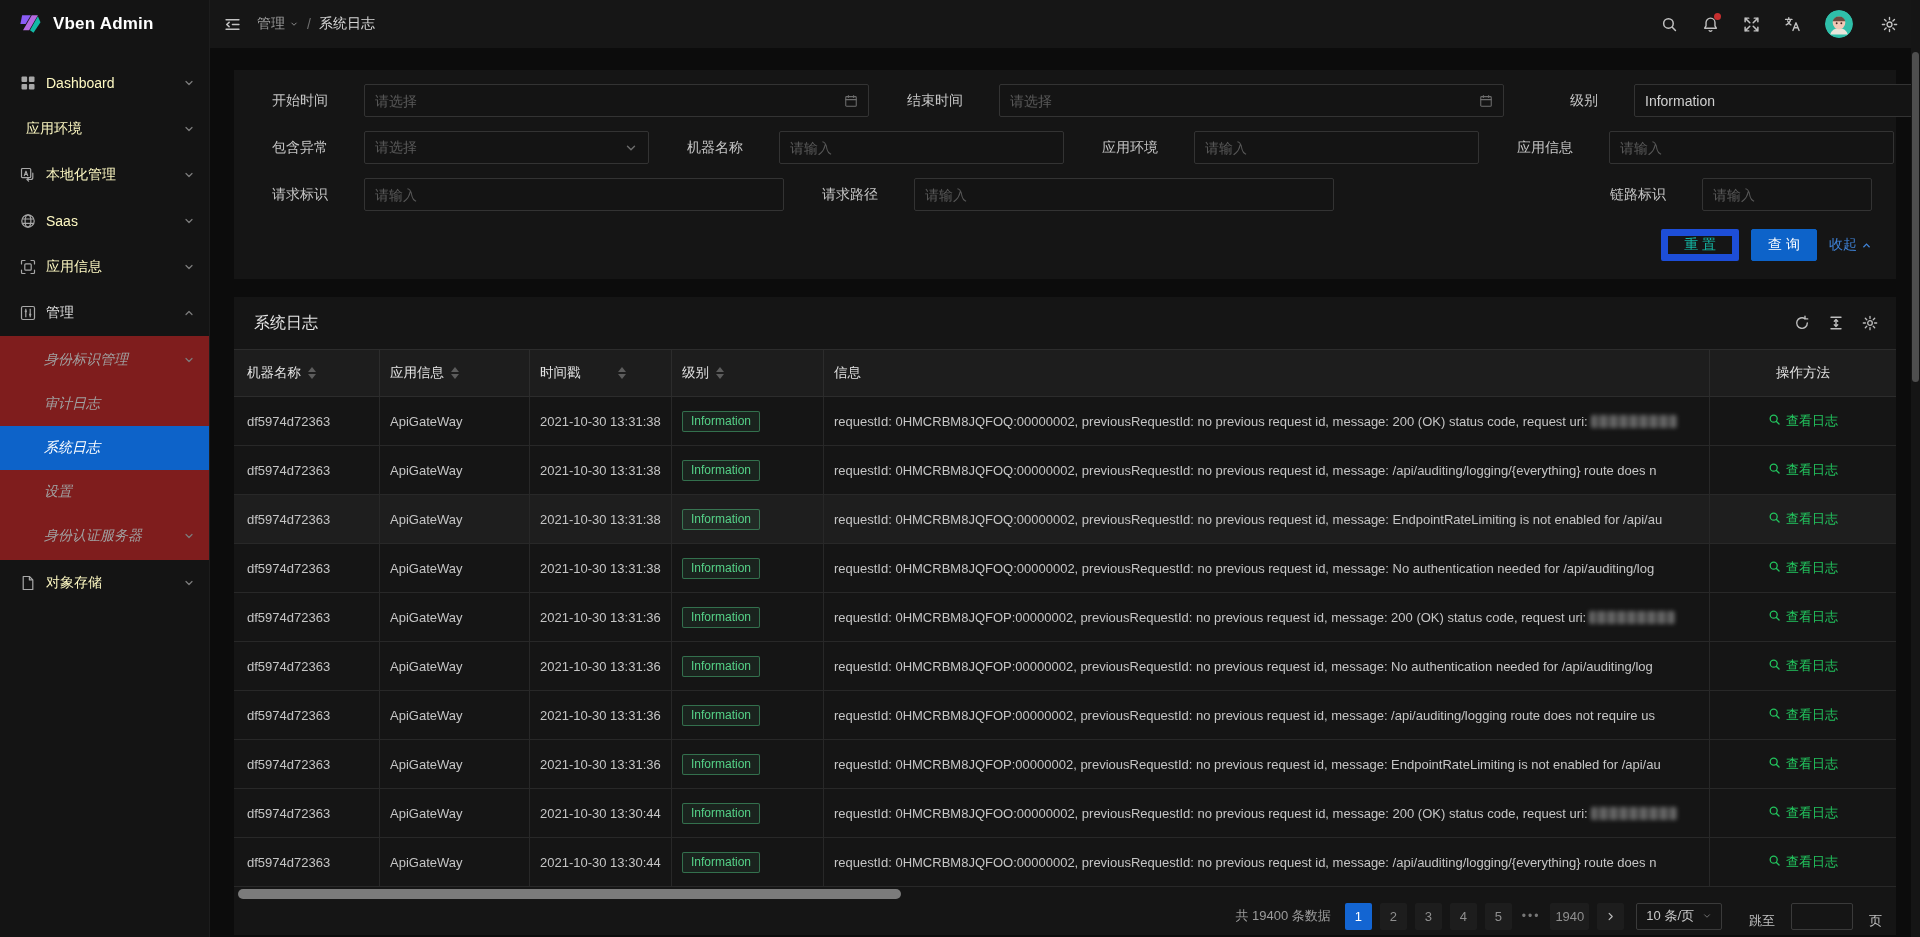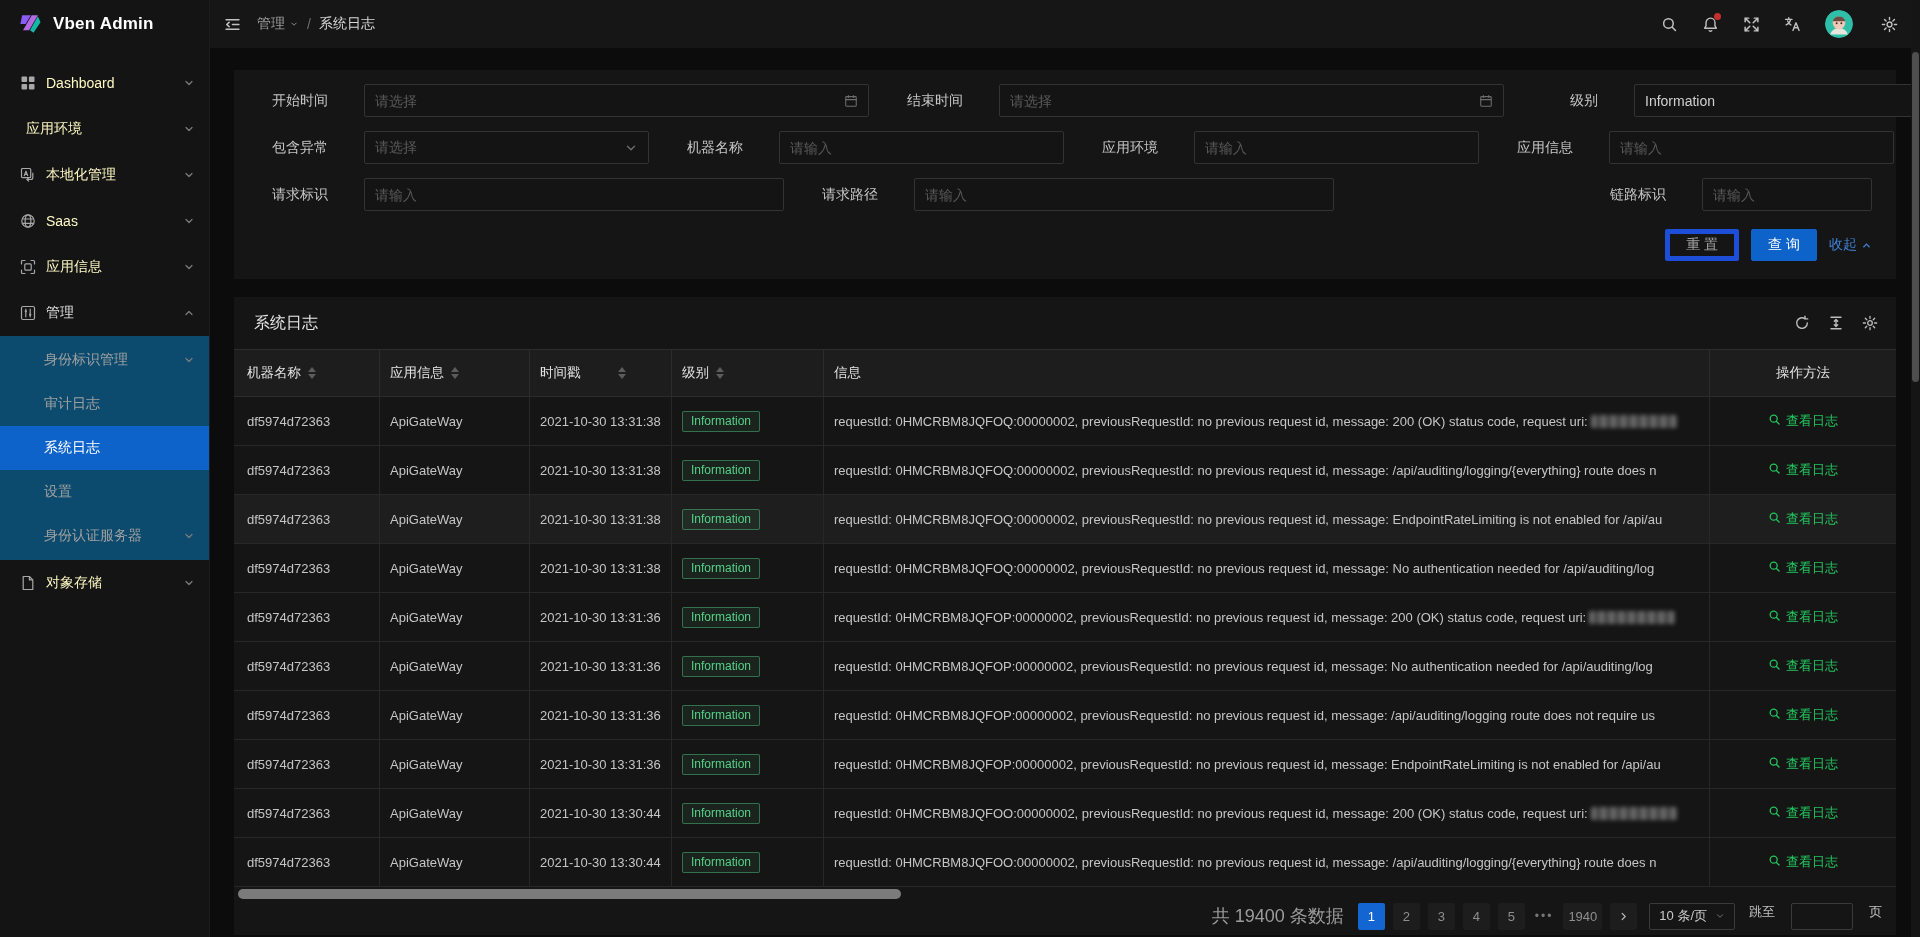--- a/index.html
+++ b/index.html
@@ -15,21 +15,21 @@
   .logo-title { color:#fff; font-weight:bold; font-size:17px; letter-spacing:.2px; }
   .menu { margin-top:12px; }
   .menu-row { height:46px; display:flex; align-items:center; padding:0 14px 0 20px; color:#fef9c3; cursor:pointer; }
   .menu-row.no-icon { padding-left:26px; }
   .menu-row.open { color:#dedede; }
   .m-icon { width:16px; height:16px; display:inline-flex; margin-right:10px; color:#a8a8a8; }
   .m-icon svg { width:16px; height:16px; }
   .m-label { flex:1; font-size:14px; }
   .m-chevron { width:12px; height:12px; display:inline-flex; color:#7d7d7d; }
   .m-chevron svg { width:12px; height:12px; }
-  .submenu { background:#0c4a6e; padding:2px 0; }
+  .submenu { background:#7f1d1d; padding:2px 0;font-style:italic; }
   .submenu-row { height:44px; display:flex; align-items:center; padding:0 14px 0 44px; color:#a0a0a0; cursor:pointer; }
   .submenu-row .m-label { font-size:14px; }
   .submenu-row.active { background:#0d63c9; color:#fff; }
 
   
   .main { flex:1; display:flex; flex-direction:column; min-width:0; }
   .topbar { height:48px; background:#161616; display:flex; align-items:center; padding:0 22px 0 14px; flex:0 0 48px; }
   .tb-icon { width:17px; height:17px; display:inline-flex; color:#c2c2c2; cursor:pointer; }
   .tb-icon svg { width:100%; height:100%; }
   .fold { margin-right:16px; }
@@ -62,21 +62,21 @@
   .f-text.placeholder { color:#595959; }
   .suffix-icon { width:14px; height:14px; display:inline-flex; color:#6d6d6d; margin-left:8px; }
   .suffix-icon svg { width:14px; height:14px; }
   .c-date { width:505px; }
   .c-sel  { width:300px; }
   .c-md   { width:285px; }
   .c-lg   { width:420px; }
   .c-sm   { width:170px; }
   .filter-actions { display:flex; align-items:center; justify-content:flex-end; gap:12px; margin-top:18px; }
   .btn { height:32px; padding:0 16px; border-radius:2px; font-size:14px; cursor:pointer; font-family:inherit; }
-  .btn-ghost { background:transparent; border:5px solid #1d4ed8; color:#a3a3a3; }
+  .btn-ghost { background:transparent; border:7px solid #1d4ed8; color:#14b8a6; }
   .btn-primary { background:#0d63c9; border:1px solid #0d63c9; color:#fff; }
   .collapse-link { color:#3f82d6; display:flex; align-items:center; gap:4px; cursor:pointer; font-size:14px; }
   .collapse-link svg { width:11px; height:11px; }
 
   
   .table-card { margin-top:18px; padding:0; display:flex; flex-direction:column; }
   .table-titlebar { height:52px; display:flex; align-items:center; padding:0 18px 0 20px; }
   .table-title { font-size:16px; color:#e5e5e5; }
   .table-tools { margin-left:auto; display:flex; align-items:center; gap:18px; }
   .tool-icon { width:16px; height:16px; display:inline-flex; color:#bdbdbd; cursor:pointer; }
@@ -110,31 +110,31 @@
             border-radius:2px; background:repeating-linear-gradient(90deg,#7a7a7a 0 5px,#4c4c4c 5px 10px);
             filter:blur(2px); opacity:.85; }
   .view-log { color:#22c55e; display:inline-flex; align-items:center; gap:5px; cursor:pointer; font-size:13px; }
   .view-log svg { width:13px; height:13px; }
 
   .h-scrollbar { height:12px; margin:1px 2px; position:relative; }
   .h-thumb { position:absolute; left:2px; top:1px; height:10px; width:40%; background:#7b7b7b; border-radius:5px; }
 
   
   .pagination { height:34px; display:flex; align-items:center; justify-content:flex-end; gap:8px; padding:0 14px 4px; }
-  .pg-total { color:#9c9c9c; font-size:18px; margin-right:6px; }
+  .pg-total { color:#9c9c9c; font-size:13px; margin-right:6px; }
   .pg-btn { min-width:27px; height:27px; line-height:27px; text-align:center; background:#1d1d1d; color:#8f8f8f;
             border-radius:2px; font-size:13px; cursor:pointer; padding:0 5px; border:none; font-family:inherit; }
   .pg-btn.active { background:#1365d2; color:#fff; }
   .pg-ellipsis { color:#777; letter-spacing:2px; font-size:12px; padding:0 2px; }
   .pg-next { display:inline-flex; align-items:center; justify-content:center; }
   .pg-next svg { width:11px; height:11px; color:#bdbdbd; }
   .pg-size { height:27px; border:1px solid #3a3a3a; border-radius:2px; display:flex; align-items:center;
              gap:8px; padding:0 9px; color:#c9c9c9; font-size:13px; cursor:pointer; margin-left:4px; }
   .pg-size svg { width:10px; height:10px; color:#707070; }
-  .pg-jumper { display:flex; align-items:flex-start; gap:16px; margin-left:6px; color:#c0c0c0; font-size:13px; }
+  .pg-jumper { display:flex; align-items:flex-end; gap:16px; margin-left:19px; color:#c0c0c0; font-size:13px; }
   .pg-jump-input { width:62px; height:27px; background:transparent; border:1px solid #3a3a3a; border-radius:2px;
                    color:#ccc; padding:0 6px; font-family:inherit; }
 
   
   .v-scrollbar { position:fixed; right:0; top:0; width:9px; height:937px; background:#151515; }
   .v-thumb { position:absolute; right:1px; top:52px; width:7px; height:330px; background:#4e4e4e; border-radius:4px; }
 </style>
 </head>
 <body>
 

